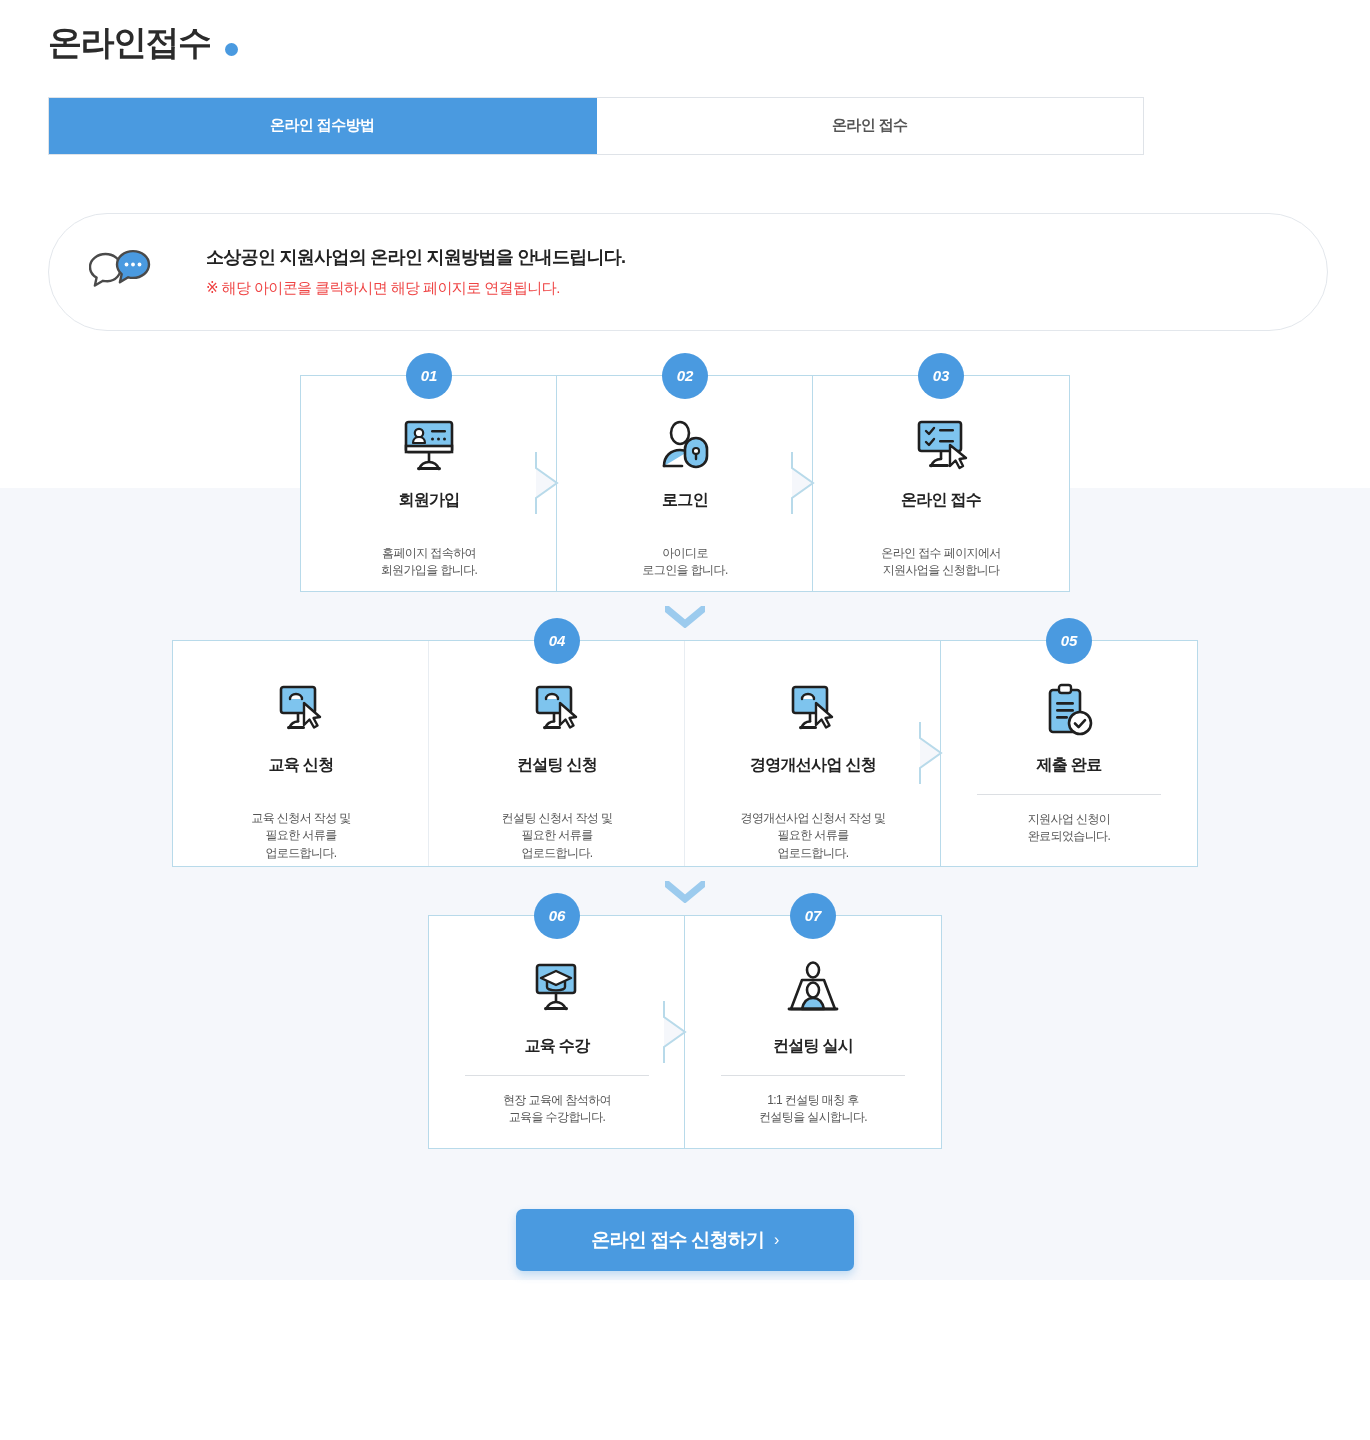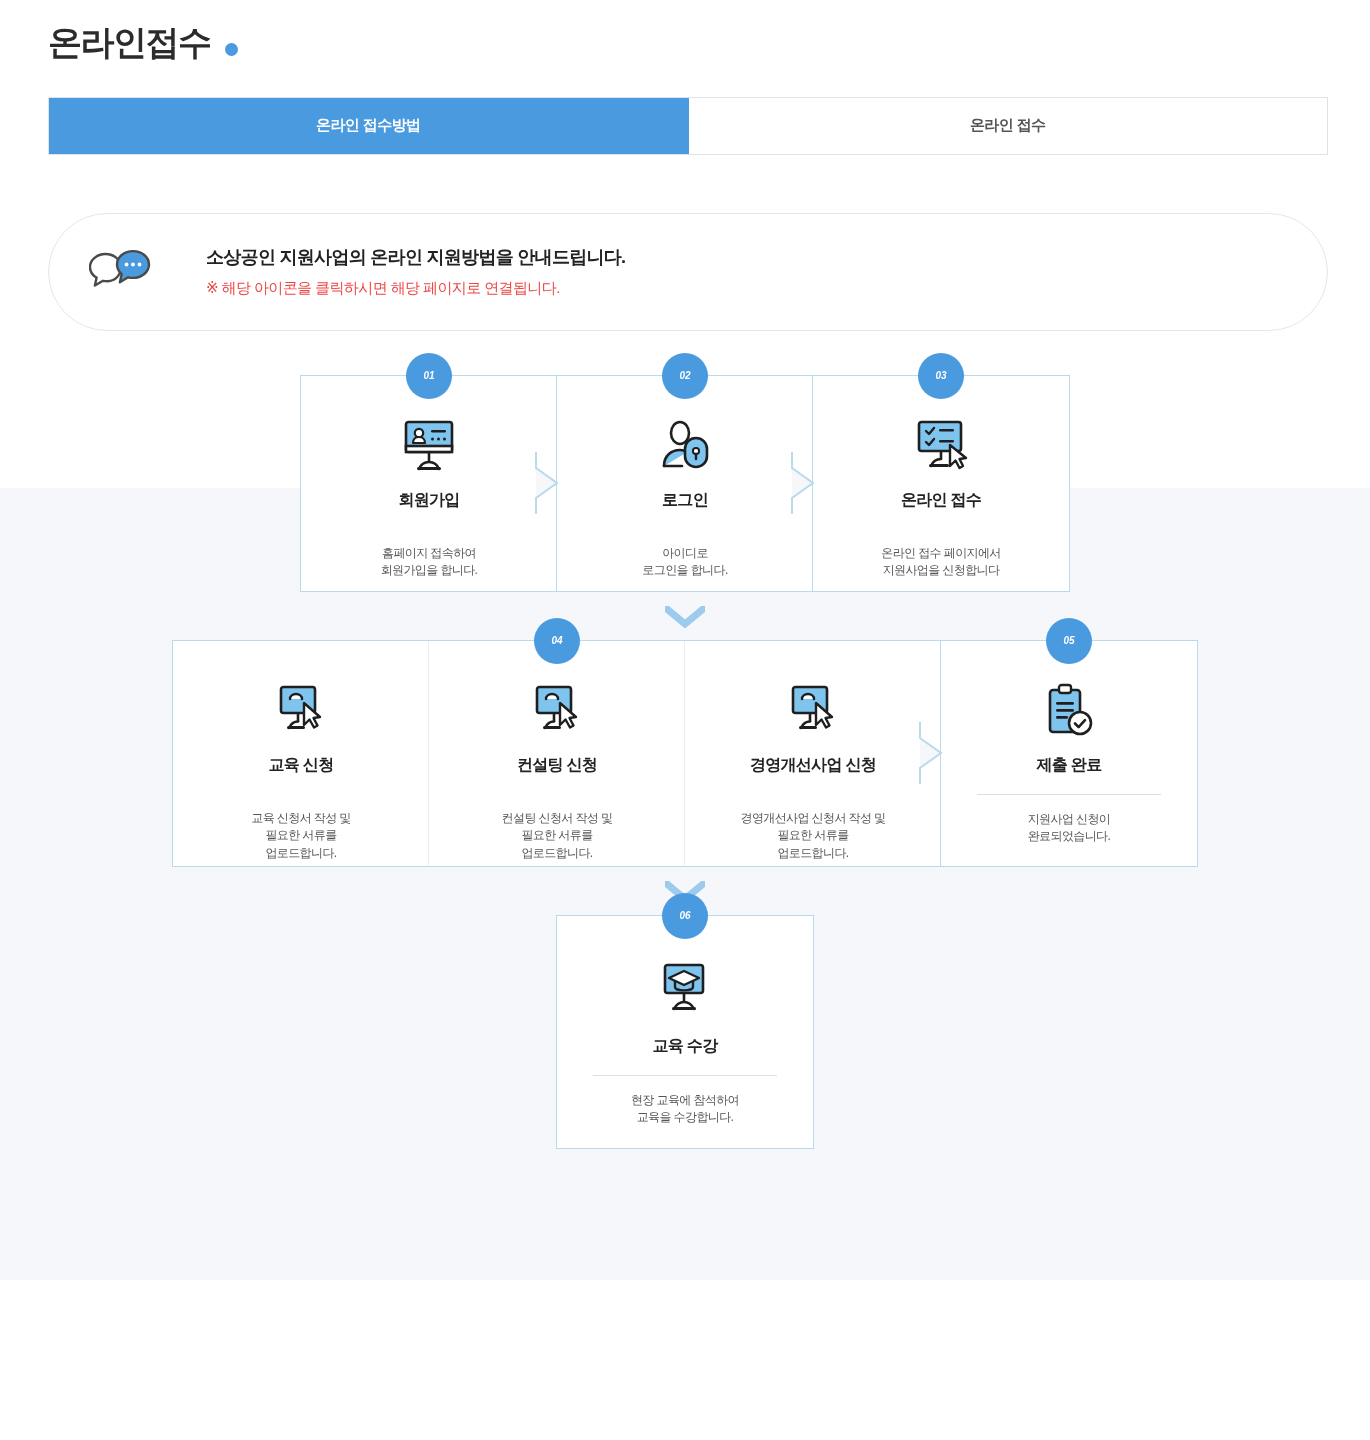--- a/index.html
+++ b/index.html
@@ -45,21 +45,21 @@
     background: #4a9ae0;
     margin-left: 14px;
     align-self: flex-end;
     margin-bottom: 7px;
   }
 
   
   .tabs {
     display: flex;
     margin: 34px 42px 0 48px;
-    width: 1280px;
+    width: 1096px;
     border: 1px solid #dfe3e8;
     height: 58px;
   }
   .tab {
     flex: 1;
     display: flex;
     align-items: center;
     justify-content: center;
     font-size: 15px;
     font-weight: 700;
@@ -148,21 +148,21 @@
 
   .badge {
     position: absolute;
     top: -23px;
     left: 50%;
     transform: translateX(-50%);
     width: 46px; height: 46px;
     border-radius: 50%;
     background: #4a9ae0;
     color: #fff;
-    font-size: 10px;
+    font-size: 15px;
     font-style: italic;
     font-weight: 700;
     display: flex;
     align-items: center;
     justify-content: center;
     z-index: 4;
   }
 
   .ico { height: 62px; display: flex; align-items: center; justify-content: center; margin-bottom: 16px; }
 
@@ -440,22 +440,48 @@
                 <path d="M17 48c2.5-5 5.5-7 10-7s7.5 2 10 7" fill="none" stroke="#1f1f1f" stroke-width="2.6" stroke-linecap="round"></path>
                 <rect x="15" y="46" width="24" height="3" rx="1.5" fill="#1f1f1f"></rect>
               </svg>
             </div>
             <div class="cell-title">교육 수강</div>
             <div class="sep"></div>
             <div class="cell-desc">현장 교육에 참석하여
 교육을 수강합니다.</div>
           </div>
 
+          <div class="cell">
+            <svg class="chev-div" viewBox="0 0 44 62">
+              <path d="M1 0 L1 16 L22 31 L1 46 L1 62" fill="#f5f7fb" stroke="none"></path>
+              <path d="M1 0 L1 16 L22 31 L1 46 L1 62" fill="none" stroke="#b8daea" stroke-width="2"></path>
+            </svg>
+            <span class="badge">07</span>
+            <div class="ico">
+              <svg width="54" height="56" viewBox="0 0 54 56">
+                <ellipse cx="27" cy="9" rx="6" ry="7.5" fill="#ffffff" stroke="#1f1f1f" stroke-width="2.6"></ellipse>
+                <ellipse cx="27" cy="29" rx="6" ry="7.5" fill="#ffffff" stroke="#1f1f1f" stroke-width="2.6"></ellipse>
+                <path d="M16 48c1.5-7 5.5-11 11-11s9.5 4 11 11z" fill="#7ec4ee" stroke="#1f1f1f" stroke-width="2.6" stroke-linejoin="round"></path>
+                <path d="M16 19 L38 19 L49 48 L5 48 Z" fill="none" stroke="#1f1f1f" stroke-width="2.6" stroke-linejoin="round"></path>
+                <path d="M3 48h48" stroke="#1f1f1f" stroke-width="2.8" stroke-linecap="round"></path>
+              </svg>
+            </div>
+            <div class="cell-title">컨설팅 실시</div>
+            <div class="sep"></div>
+            <div class="cell-desc">1:1 컨설팅 매칭 후
+컨설팅을 실시합니다.</div>
+          </div>
 
 
         </div>
       </div>
 
     </div>
 
+    <div class="cta-wrap">
+      <button class="cta">
+        <span>온라인 접수 신청하기</span>
+        <span class="caret">›</span>
+      </button>
+    </div>
 
   </div>
 </div>
 
 </body></html>

